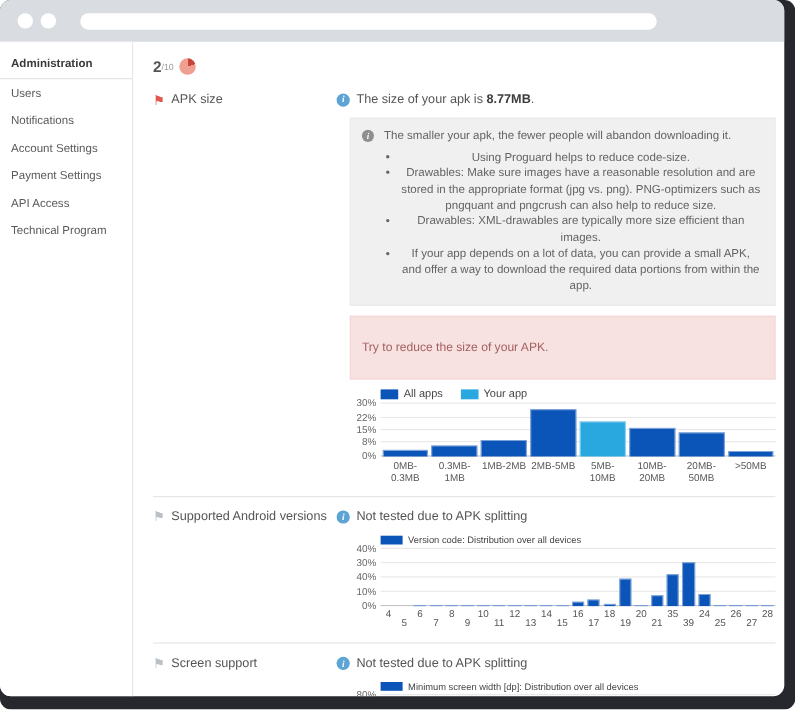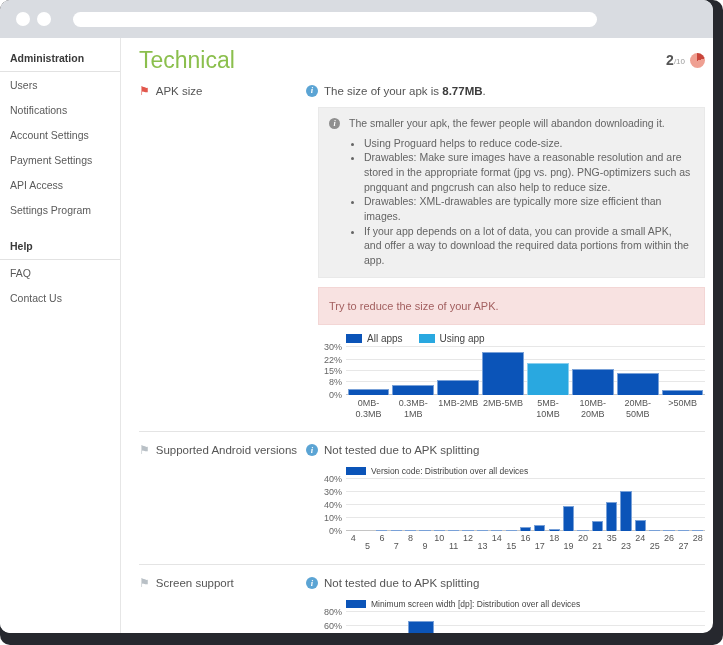--- a/index.html
+++ b/index.html
@@ -25,23 +25,23 @@
   .section{display:flex;padding:11px 0 12px;border-top:1px solid #e4e4e4;}
   .section.first{border-top:none;padding-top:8px;}
   .sec-label{width:167px;flex:0 0 auto;font-size:11.5px;color:#555;display:flex;align-items:flex-start;gap:6px;padding-top:1px;}
   .flag{font-size:12px;line-height:1.1;}
   .sec-body{flex:1;min-width:0;font-size:11.5px;color:#555;}
   .info-line{display:flex;align-items:flex-start;gap:6px;line-height:1.3;}
   .info-line b{color:#3c3c3c;}
   .info-icon{width:12px;height:12px;border-radius:50%;color:#fff;font-size:8.5px;font-weight:bold;font-style:italic;display:flex;align-items:center;justify-content:center;flex:0 0 auto;margin-top:1px;font-family:"Liberation Serif",serif;}
   .note-box{margin:8px 0 0 12px;background:#f0f0f0;border:1px solid #e9e9e9;padding:8px 12px 9px 10px;display:flex;gap:9px;font-size:10.5px;color:#646464;line-height:1.4;}
   .note-icon{width:11px;height:11px;border-radius:50%;background:#8f8f8f;color:#fff;font-size:8px;font-weight:bold;font-style:italic;display:flex;align-items:center;justify-content:center;flex:0 0 auto;margin-top:2px;font-family:"Liberation Serif",serif;}
-  .note-box ul{margin:5px 0 0 0;padding-left:15px;}
+  .note-box ul{margin:5px 0 0 0;padding-left:15px;text-align:center;}
   .note-box li{margin:0;}
-  .alert-box{margin:9px 0 0 12px;background:#f8e2e1;border:1px solid #f3d6d5;color:#a36060;padding:12px 10px;font-size:11px;}
+  .alert-box{margin:9px 0 0 12px;background:#f8e2e1;border:1px solid #f3d6d5;color:#a36060;padding:22px 10px;font-size:11px;}
   .chart{margin:8px 0 0 12px;}
   .legend{display:flex;align-items:center;margin-left:28px;margin-bottom:3px;}
   .legend .sw{height:9px;margin-right:5px;flex:0 0 auto;}
   .legend .entry{display:flex;align-items:center;margin-right:16px;}
   .chart[data-legend-size="lg"] .legend{font-size:10px;color:#444;}
   .chart[data-legend-size="lg"] .sw{width:16px;}
   .chart[data-legend-size="sm"] .legend{font-size:8.5px;color:#444;}
   .chart[data-legend-size="sm"] .sw{width:20px;height:8px;}
   .chart-row{display:flex;}
   .yaxis{width:28px;flex:0 0 auto;position:relative;font-size:9px;color:#666;}
@@ -72,33 +72,27 @@
     <div class="content">
 
       <nav class="sidebar" id="sidebar">
           <div class="side-section">
             <div class="side-header">Administration</div>
             <div class="side-item">Users</div>
             <div class="side-item">Notifications</div>
             <div class="side-item">Account Settings</div>
             <div class="side-item">Payment Settings</div>
             <div class="side-item">API Access</div>
-            <div class="side-item">Settings Program</div>
-          </div>
-          <div class="side-section">
-            <div class="side-header">Help</div>
-            <div class="side-item">FAQ</div>
-            <div class="side-item">Contact Us</div>
+            <div class="side-item">Technical Program</div>
           </div>
         </nav>
 
       <main class="main">
 
         <div class="main-header">
-          <h1 class="title" style="color: rgb(139, 191, 77);">Technical</h1>
           <div class="score">
             <span class="score-num">2</span>
             <span class="score-max">/10</span>
             <span class="score-pie" id="score-pie" style="background: conic-gradient(rgb(201, 69, 58) 0deg, rgb(201, 69, 58) 72deg, rgb(239, 160, 146) 72deg, rgb(239, 160, 146) 360deg);"></span>
           </div>
         </div>
 
         <div class="sections">
 
           <section class="section first">
@@ -125,21 +119,21 @@
               </div>
               <div class="alert-box">Try to reduce the size of your APK.</div>
               <div class="chart" data-legend-size="lg">
                   <div class="legend">
                     <span class="entry">
                       <span class="sw" style="background: rgb(11, 84, 184);"></span>
                       <span>All apps</span>
                     </span>
                     <span class="entry">
                       <span class="sw" style="background: rgb(41, 168, 224);"></span>
-                      <span>Using app</span>
+                      <span>Your app</span>
                     </span>
                   </div>
                   <div class="chart-row">
                     <div class="yaxis" style="height: 48px;">
                       <span class="ytick" style="bottom: 0px;">0%</span>
                       <span class="ytick" style="bottom: 12.8px;">8%</span>
                       <span class="ytick" style="bottom: 24px;">15%</span>
                       <span class="ytick" style="bottom: 35.2px;">22%</span>
                       <span class="ytick" style="bottom: 48px;">30%</span>
                     </div>
@@ -310,21 +304,21 @@
                     <span class="row2">13</span>
                     <span>14</span>
                     <span class="row2">15</span>
                     <span>16</span>
                     <span class="row2">17</span>
                     <span>18</span>
                     <span class="row2">19</span>
                     <span>20</span>
                     <span class="row2">21</span>
                     <span>35</span>
-                    <span class="row2">23</span>
+                    <span class="row2">39</span>
                     <span>24</span>
                     <span class="row2">25</span>
                     <span>26</span>
                     <span class="row2">27</span>
                     <span>28</span>
                   </div>
                 </div>
             </div>
           </section>
 

